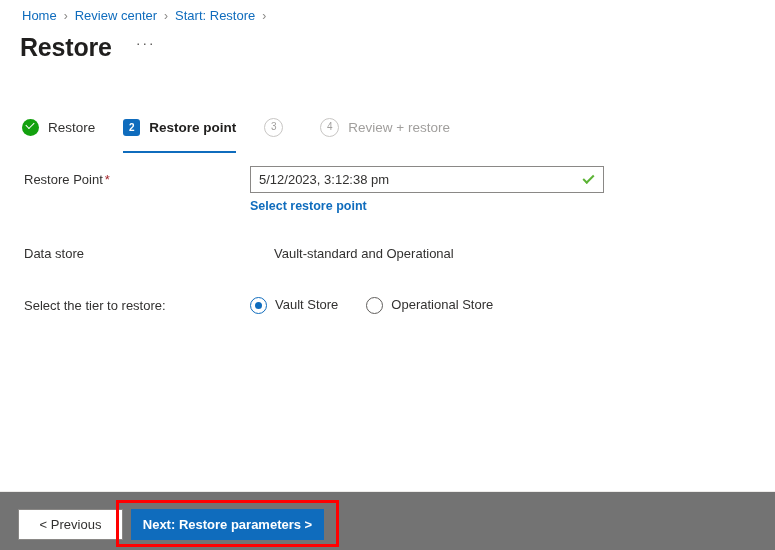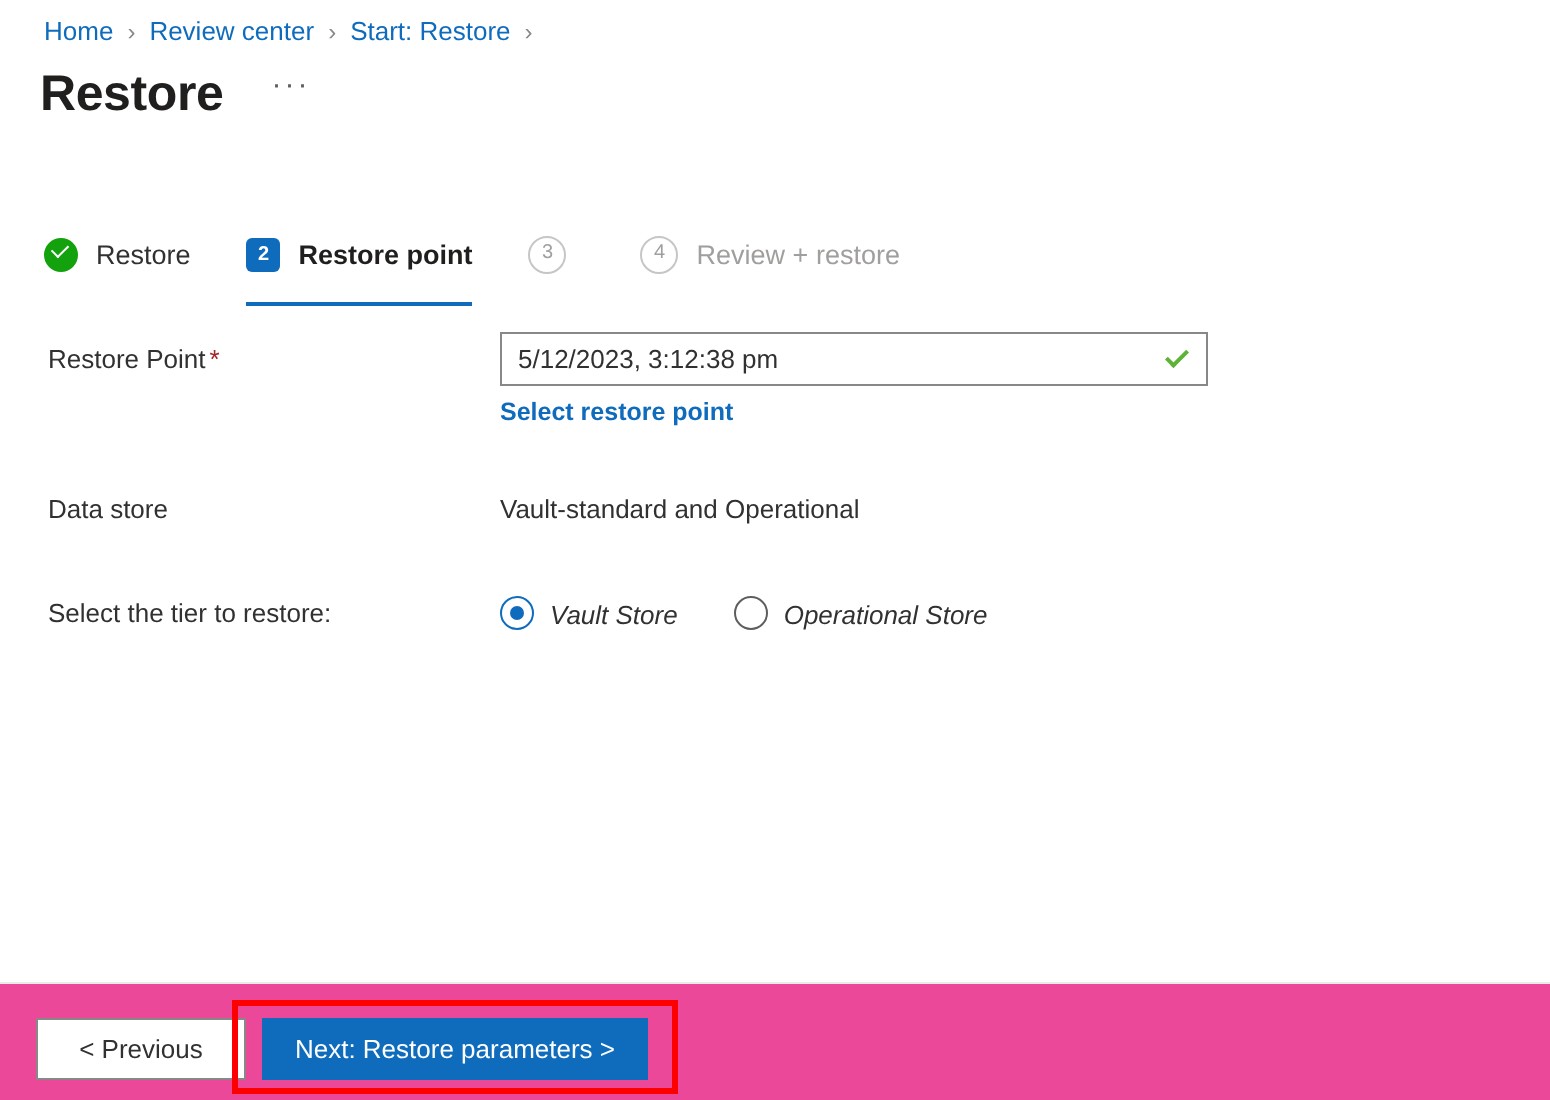--- a/index.html
+++ b/index.html
@@ -228,24 +228,23 @@
     color: #323130;
   }
 
   .radio-group {
     display: flex;
     align-items: center;
     height: 27px;
   }
   .radio-option {
     display: flex;
-    align-items: flex-end;
+    align-items: flex-start;
     margin-right: 28px;
     cursor: pointer;
-    font-style: italic;
   }
   .radio-mark {
     width: 17px;
     height: 17px;
     flex: 0 0 17px;
     border-radius: 50%;
     border: 1.5px solid #605e5c;
     box-sizing: border-box;
     margin-right: 8px;
     position: relative;
@@ -278,29 +277,29 @@
     top: 491px;
     height: 1px;
     background: #edebe9;
   }
   .footer {
     position: absolute;
     left: 0;
     right: 0;
     top: 492px;
     bottom: 0;
-    background: #ec4899;
+    background: #737373;
   }
   .btn {
     position: absolute;
     height: 31px;
     box-sizing: border-box;
     font-family: "Liberation Sans", sans-serif;
     font-size: 13px;
-    font-weight: 400;
+    font-weight: 700;
     cursor: pointer;
     display: flex;
     align-items: center;
     justify-content: center;
     white-space: nowrap;
   }
   .btn-secondary {
     left: 18px;
     top: 17px;
     width: 105px;
@@ -379,21 +378,21 @@
     </div>
     <div class="field-control">
       <div class="text-input">
         <input type="text" readonly="" value="5/12/2023, 3:12:38 pm" style="">
         <span class="valid-check"></span>
       </div>
       <span class="sub-link">Select restore point</span>
     </div>
   </div>
 
-  <div class="field-row" style="margin-bottom:24px;">
+  <div class="field-row" style="margin-bottom:24px;gap:24px;">
     <div class="field-label">Data store</div>
     <div class="field-control">
       <span class="static-value">Vault-standard and Operational</span>
     </div>
   </div>
 
   <div class="field-row">
     <div class="field-label">Select the tier to restore:</div>
     <div class="field-control">
       <div class="radio-group">

